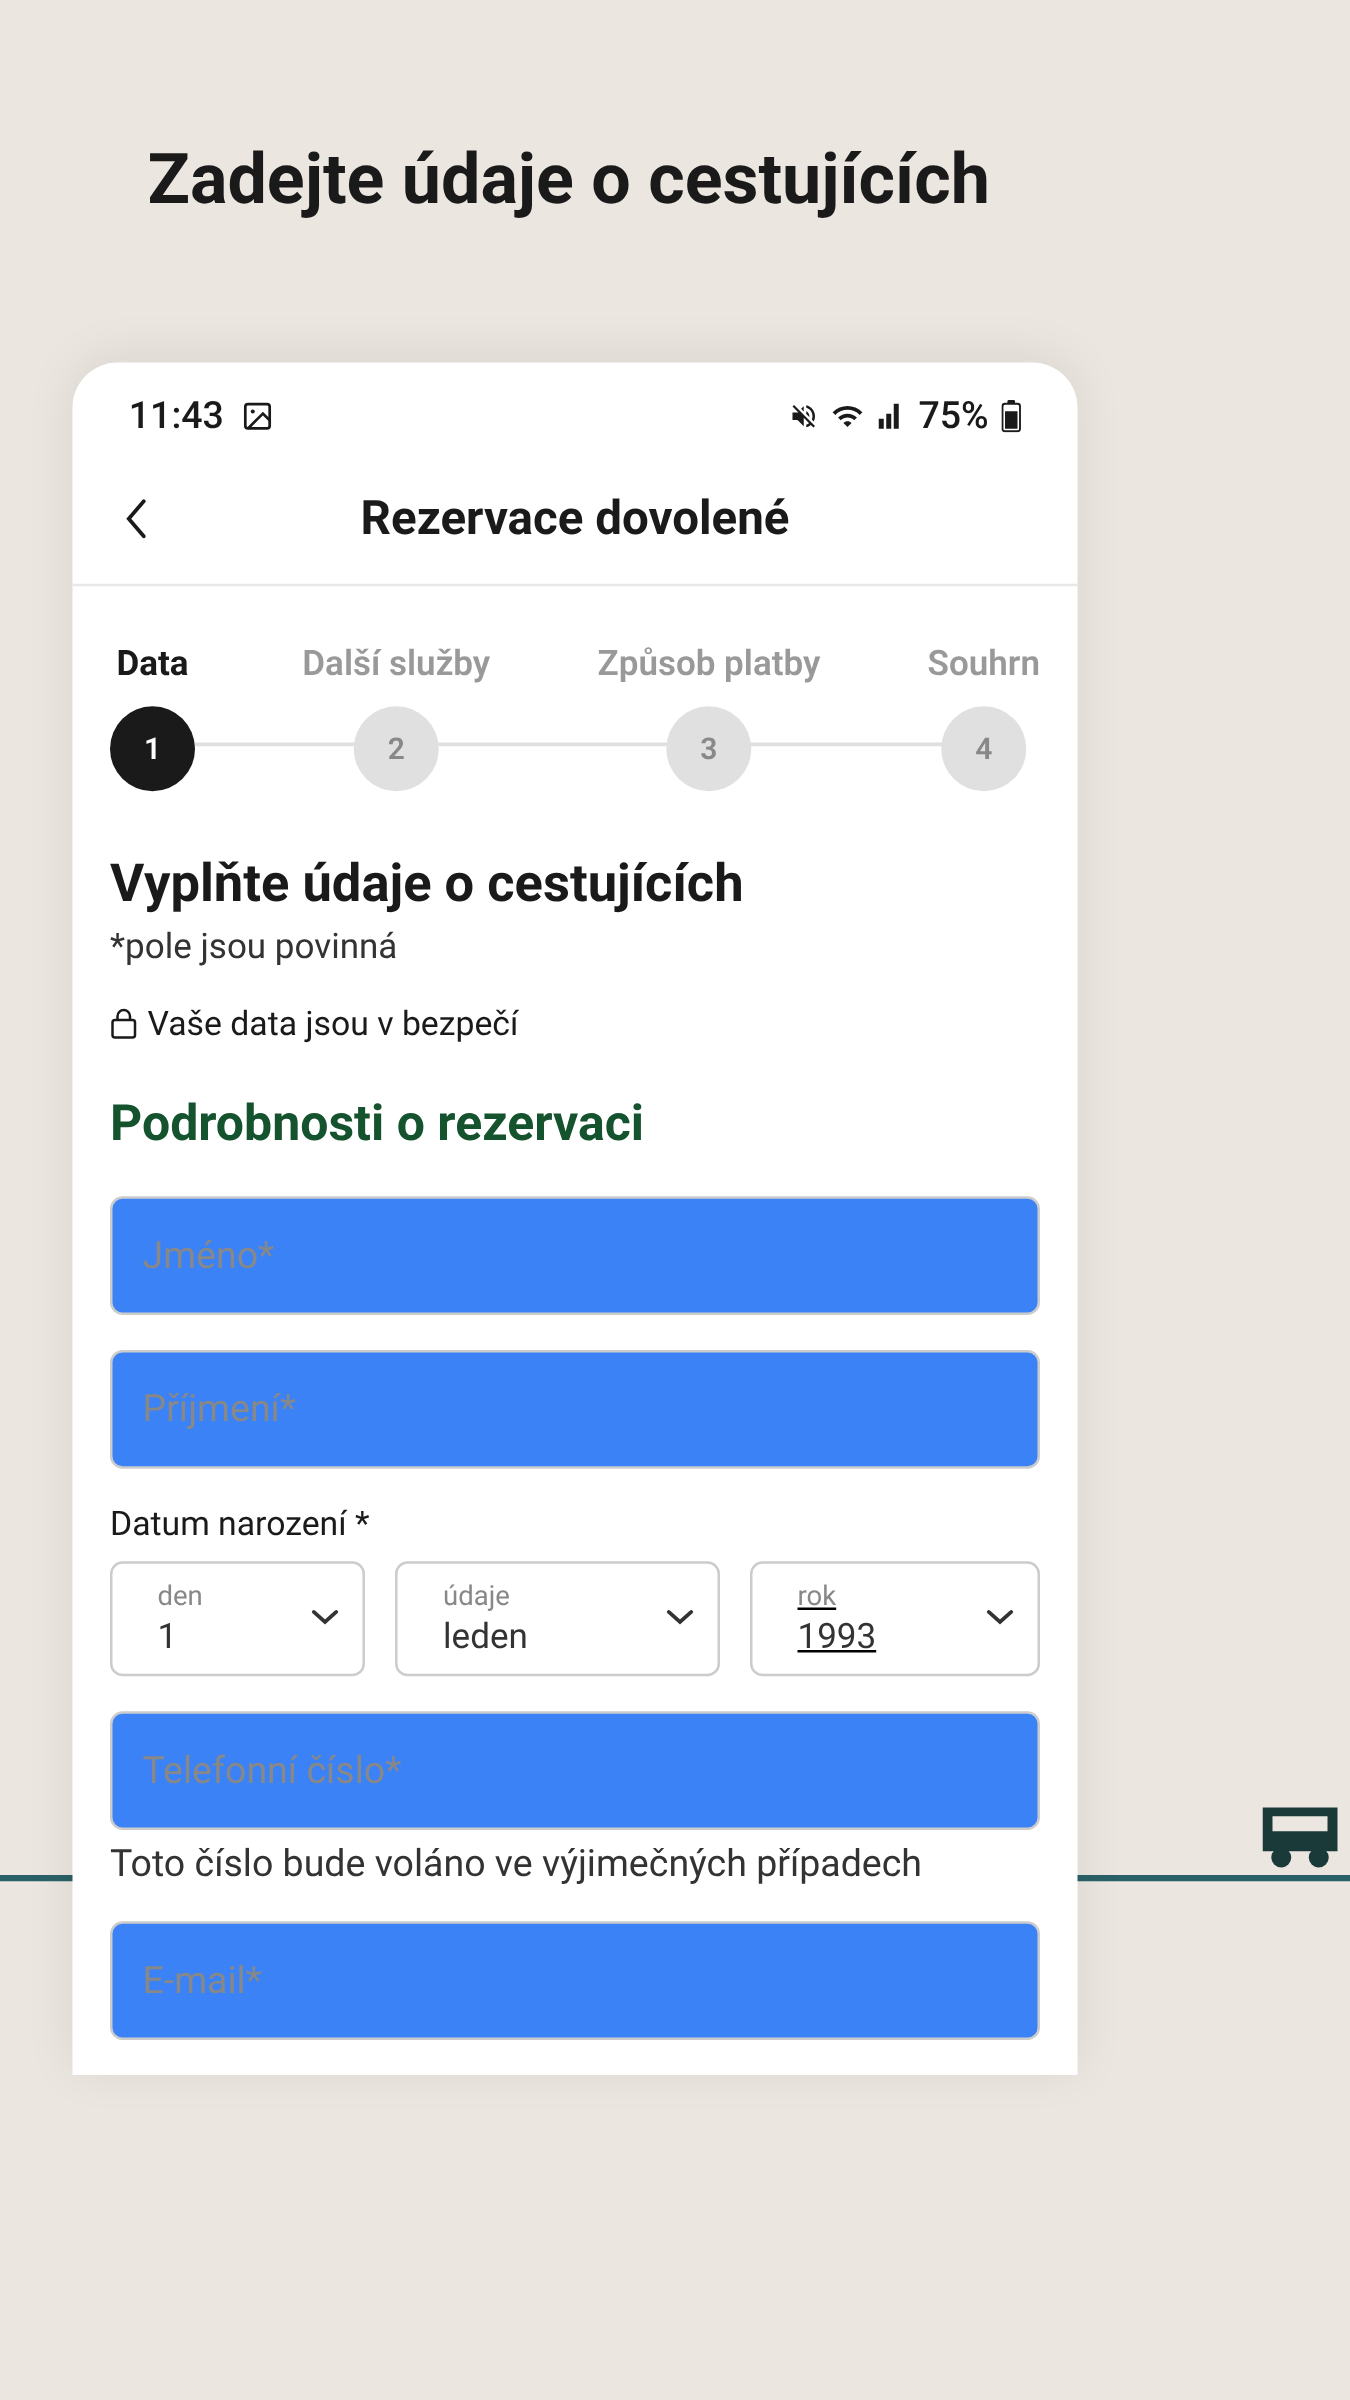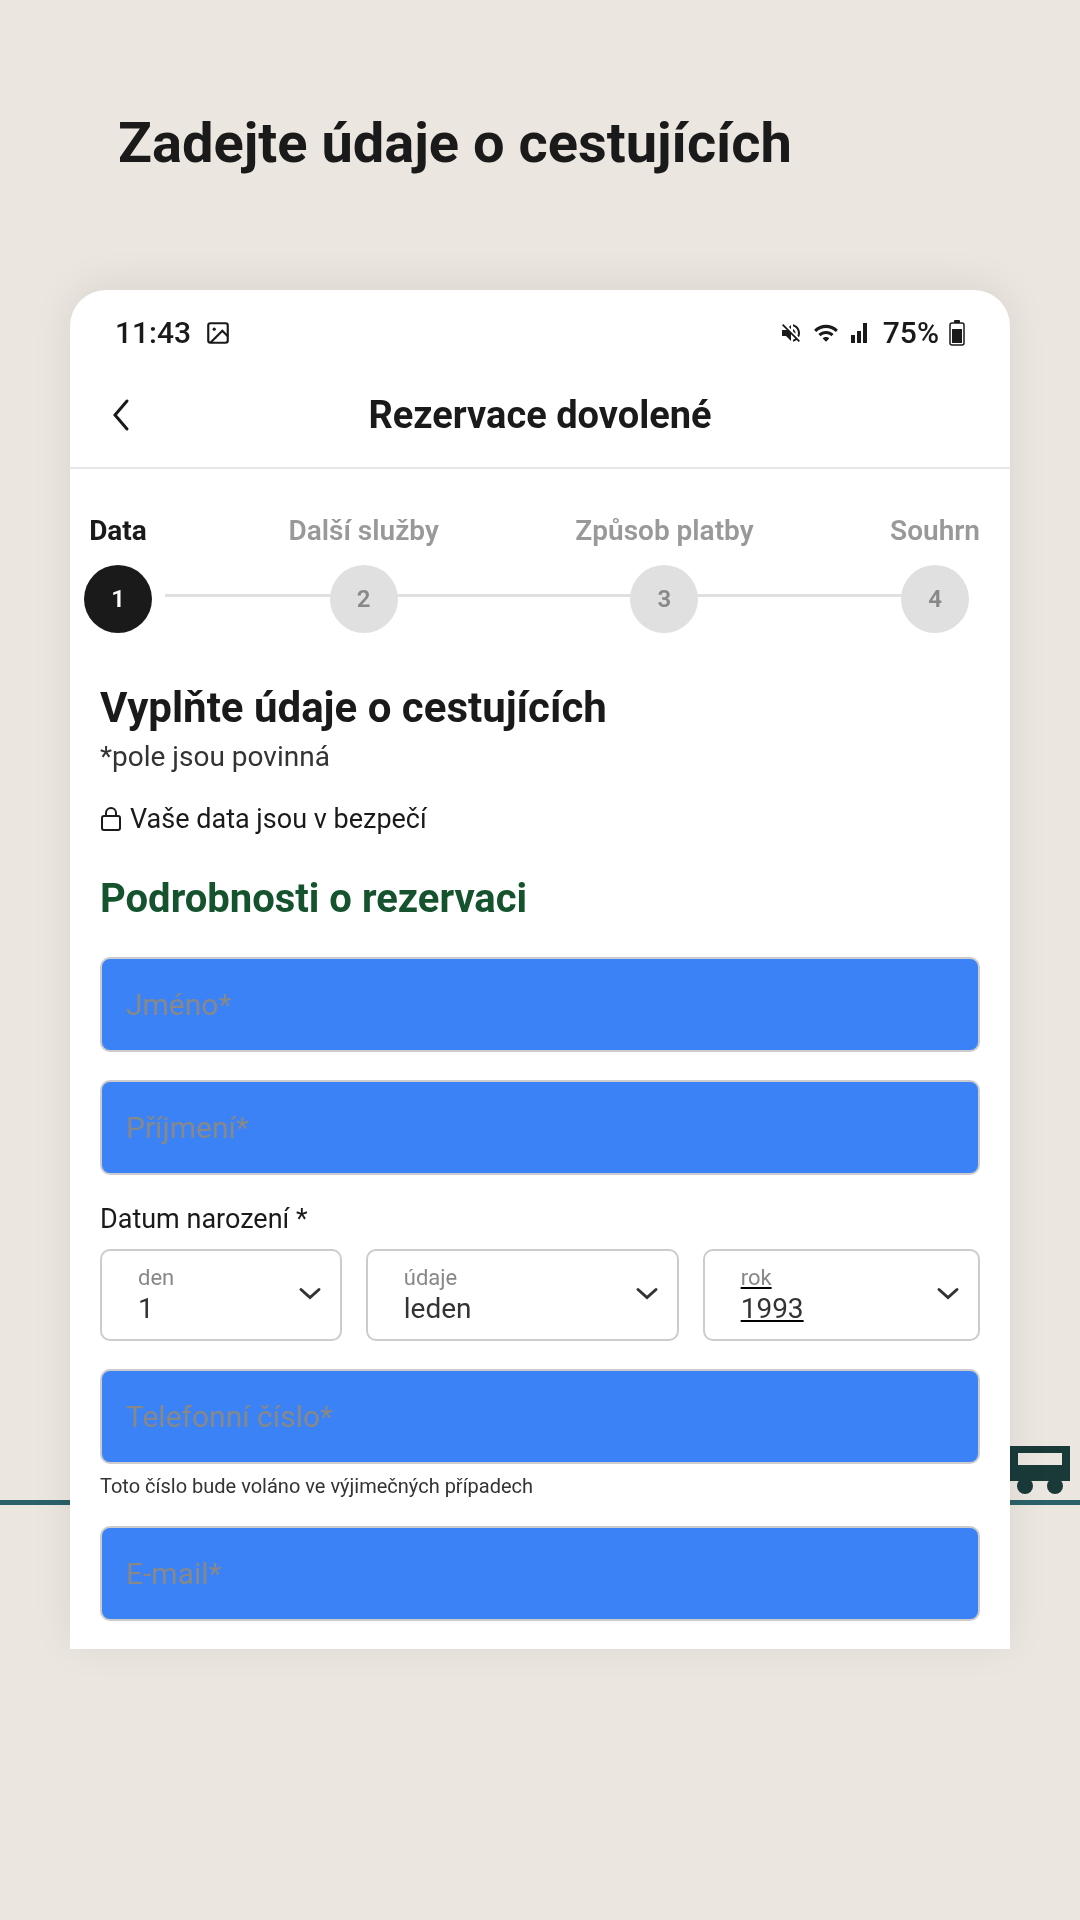--- a/index.html
+++ b/index.html
@@ -20,22 +20,22 @@
 .page-title {
   font-size: 56px;
   font-weight: 700;
   color: #1a1a1a;
   padding: 110px 90px 0 118px;
 }
 
 .phone-frame {
   position: absolute;
   top: 290px;
-  left: 70px;
-  width: 940px;
+  left: 58px;
+  width: 804px;
   background: #fff;
   border-radius: 36px 36px 0 0;
   box-shadow: 0 -5px 40px rgba(0,0,0,0.08);
   overflow: hidden;
 }
 
 .status-bar {
   display: flex;
   justify-content: space-between;
   align-items: center;
@@ -85,21 +85,21 @@
   font-weight: 700;
   color: #1a1a1a;
   width: 100%;
   text-align: center;
 }
 
 .stepper {
   display: flex;
   align-items: flex-start;
   justify-content: space-between;
-  padding: 45px 30px 20px 14px;
+  padding: 45px 30px 20px 30px;
   position: relative;
 }
 
 .step {
   display: flex;
   flex-direction: column;
   align-items: center;
   gap: 18px;
   position: relative;
   z-index: 2;
@@ -236,21 +236,21 @@
 }
 
 .select-chevron {
   position: absolute;
   right: 18px;
   top: 50%;
   transform: translateY(-50%);
 }
 
 .helper-text {
-  font-size: 20px;
+  font-size: 30px;
   color: #333;
   margin-top: -18px;
   margin-bottom: 28px;
 }
 
 .bus-icon {
   position: absolute;
   bottom: 420px;
   right: 0;
   z-index: 0;

